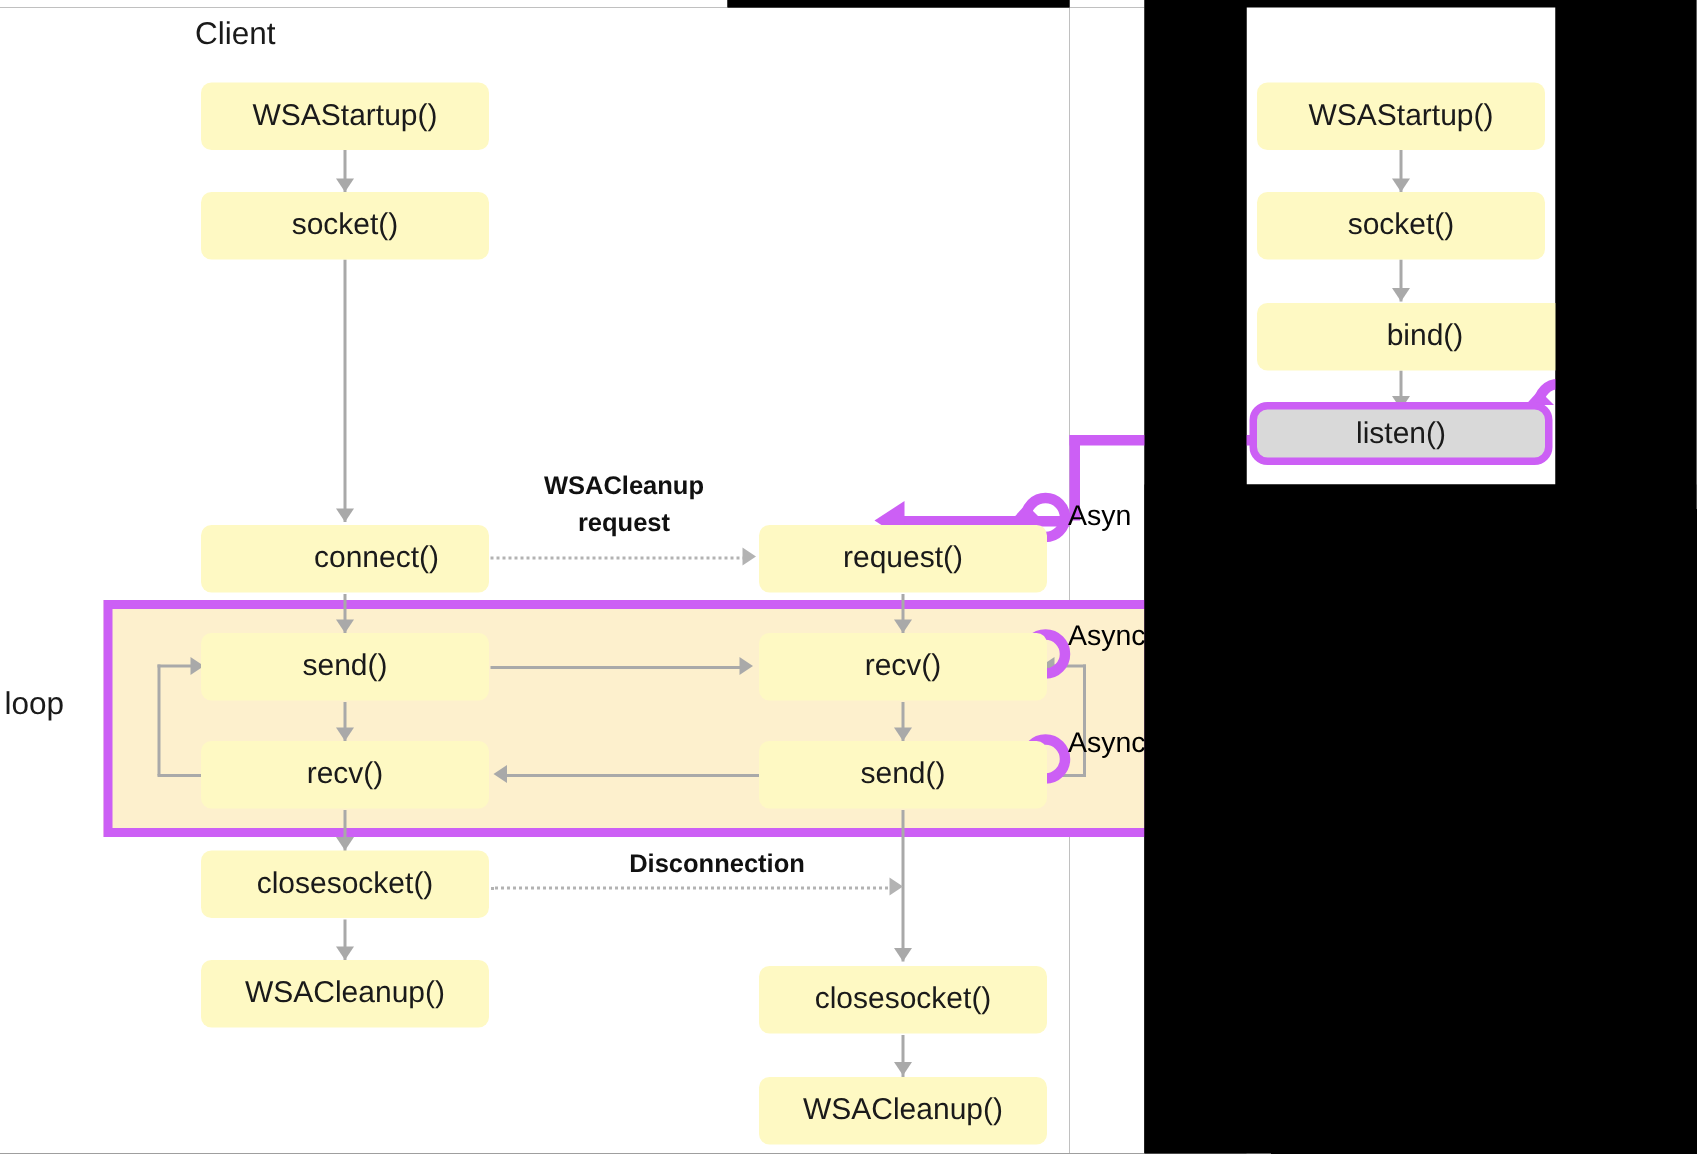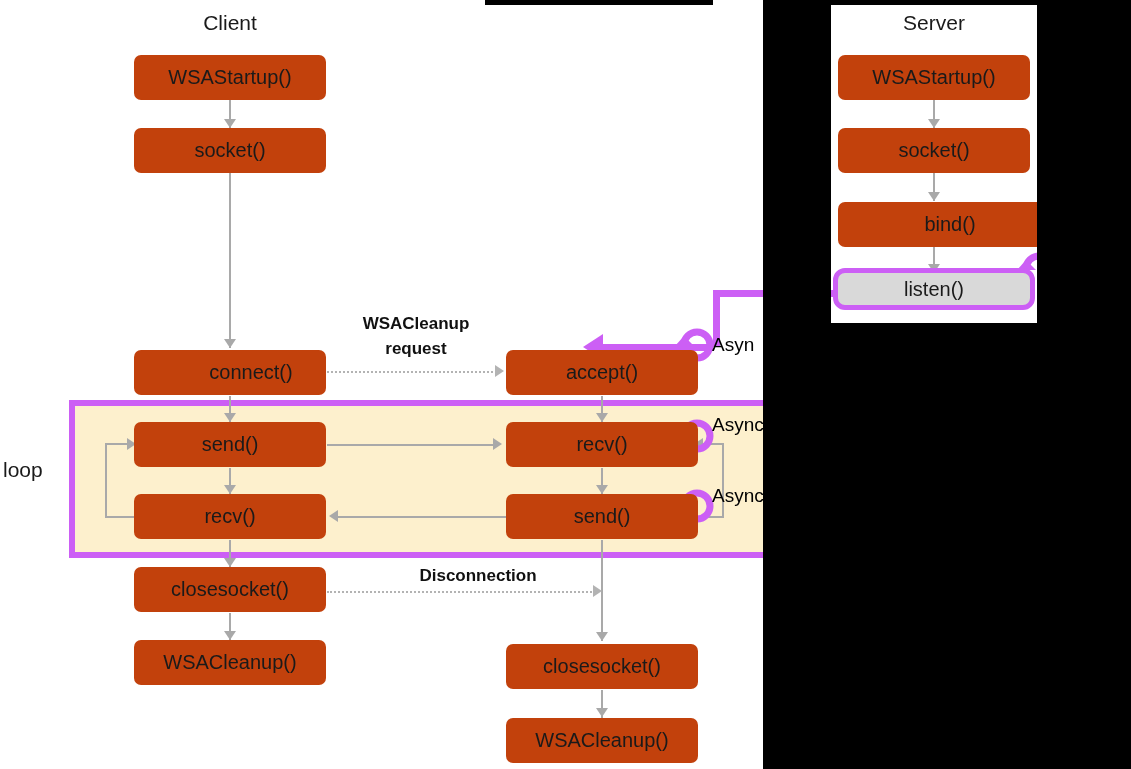--- a/index.html
+++ b/index.html
@@ -16,39 +16,39 @@
   #client-panel{left:0;top:5px;width:713px;height:764px;}
   #client-topline{left:0;top:0;width:485px;height:5px;background:#ffffff;}
   #gap-panel{left:713px;top:5px;width:50px;height:764px;background:#ffffff;}
   #server-panel{left:831px;top:5px;width:206px;height:318px;}
   #server-topline{left:713px;top:0;width:50px;height:5px;background:#ffffff;}
 
   
   .col-title{
     position:absolute;
     font-size:21px;color:#1a1a1a;
-    text-align:center;white-space:nowrap;
+    white-space:nowrap;
   }
   #client-title{left:130px;top:11px;width:200px;}
   #server-title{left:834px;top:11px;width:200px;}
 
   
   #loop-band{
     position:absolute;left:69px;top:400px;width:700px;height:158px;
     background:#fdf0cd;border:6px solid #cc5ff5;box-sizing:border-box;
   }
   #loop-label{
     position:absolute;left:3px;top:458px;width:64px;
     font-size:21px;color:#1a1a1a;text-align:left;
   }
 
   
   .node{
     position:absolute;
-    background:#c2410c;border-radius:7px;
+    background:#fef9c3;border-radius:7px;
     display:flex;align-items:center;justify-content:center;
     font-size:20px;color:#1a1a1a;white-space:nowrap;
     box-sizing:border-box;
   }
   .node.hl{
     border:5px solid #cc5ff5;background:#d9d9d9;border-radius:12px;
   }
 
   
   .vline{position:absolute;background:#a9a9a9;width:2px;}
@@ -104,21 +104,20 @@
 
 <div id="root">
 
   <div class="panel-white" id="client-topline"></div>
   <div class="panel-white" id="client-panel"></div>
   <div class="panel-white" id="gap-panel"></div>
   <div class="panel-white" id="server-topline"></div>
   <div class="panel-white" id="server-panel"></div>
 
   <div class="col-title" id="client-title">Client</div>
-  <div class="col-title" id="server-title">Server</div>
 
   <div id="loop-band"></div>
   <div id="loop-label">loop</div>
 
   <div class="vline" style="left:229px;top:100px;height:28px;"></div>
   <div class="arrow-d" style="left:224px;top:119px;"></div>
 
   <div class="vline" style="left:229px;top:173px;height:175px;"></div>
   <div class="arrow-d" style="left:224px;top:339px;"></div>
 
@@ -219,21 +218,21 @@
   <div class="node" style="left:134px;top:422px;width:192px;height:45px;">send()</div>
   <div class="node" style="left:134px;top:494px;width:192px;height:45px;">recv()</div>
   <div class="node" style="left:134px;top:567px;width:192px;height:45px;">closesocket()</div>
   <div class="node" style="left:134px;top:640px;width:192px;height:45px;">WSACleanup()</div>
 
   <div class="node" style="left:838px;top:55px;width:192px;height:45px;">WSAStartup()</div>
   <div class="node" style="left:838px;top:128px;width:192px;height:45px;">socket()</div>
   <div class="node" style="left:838px;top:202px;width:224px;height:45px;">bind()</div>
   <div class="node hl" style="left:833px;top:268px;width:202px;height:42px;">listen()</div>
 
-  <div class="node" style="left:506px;top:350px;width:192px;height:45px;">accept()</div>
+  <div class="node" style="left:506px;top:350px;width:192px;height:45px;">request()</div>
   <div class="node" style="left:506px;top:422px;width:192px;height:45px;">recv()</div>
   <div class="node" style="left:506px;top:494px;width:192px;height:45px;">send()</div>
   <div class="node" style="left:506px;top:644px;width:192px;height:45px;">closesocket()</div>
   <div class="node" style="left:506px;top:718px;width:192px;height:45px;">WSACleanup()</div>
 
   <div class="edge-label" style="left:336px;top:312px;width:160px;">
     <div>WSACleanup</div>
     <div>request</div>
   </div>
   <div class="edge-label" style="left:388px;top:564px;width:180px;">Disconnection</div>

